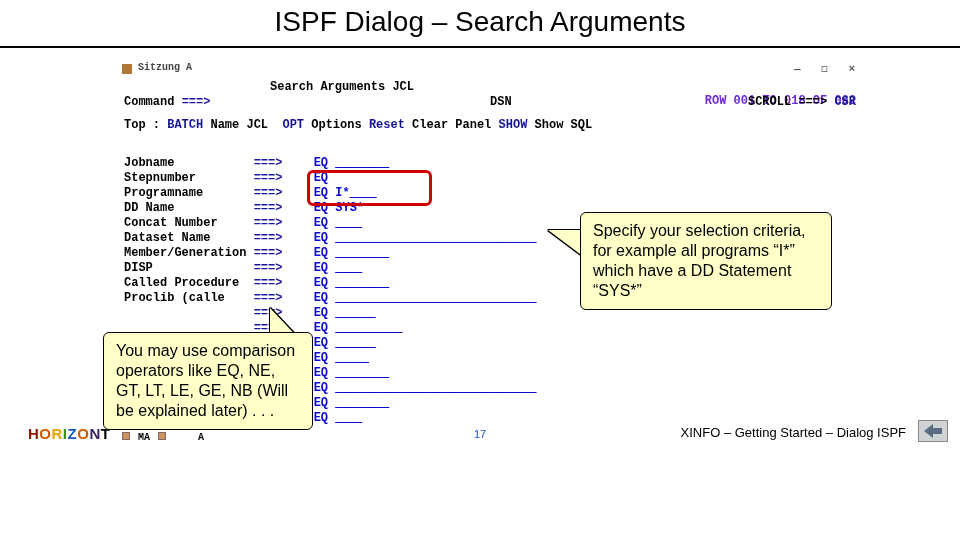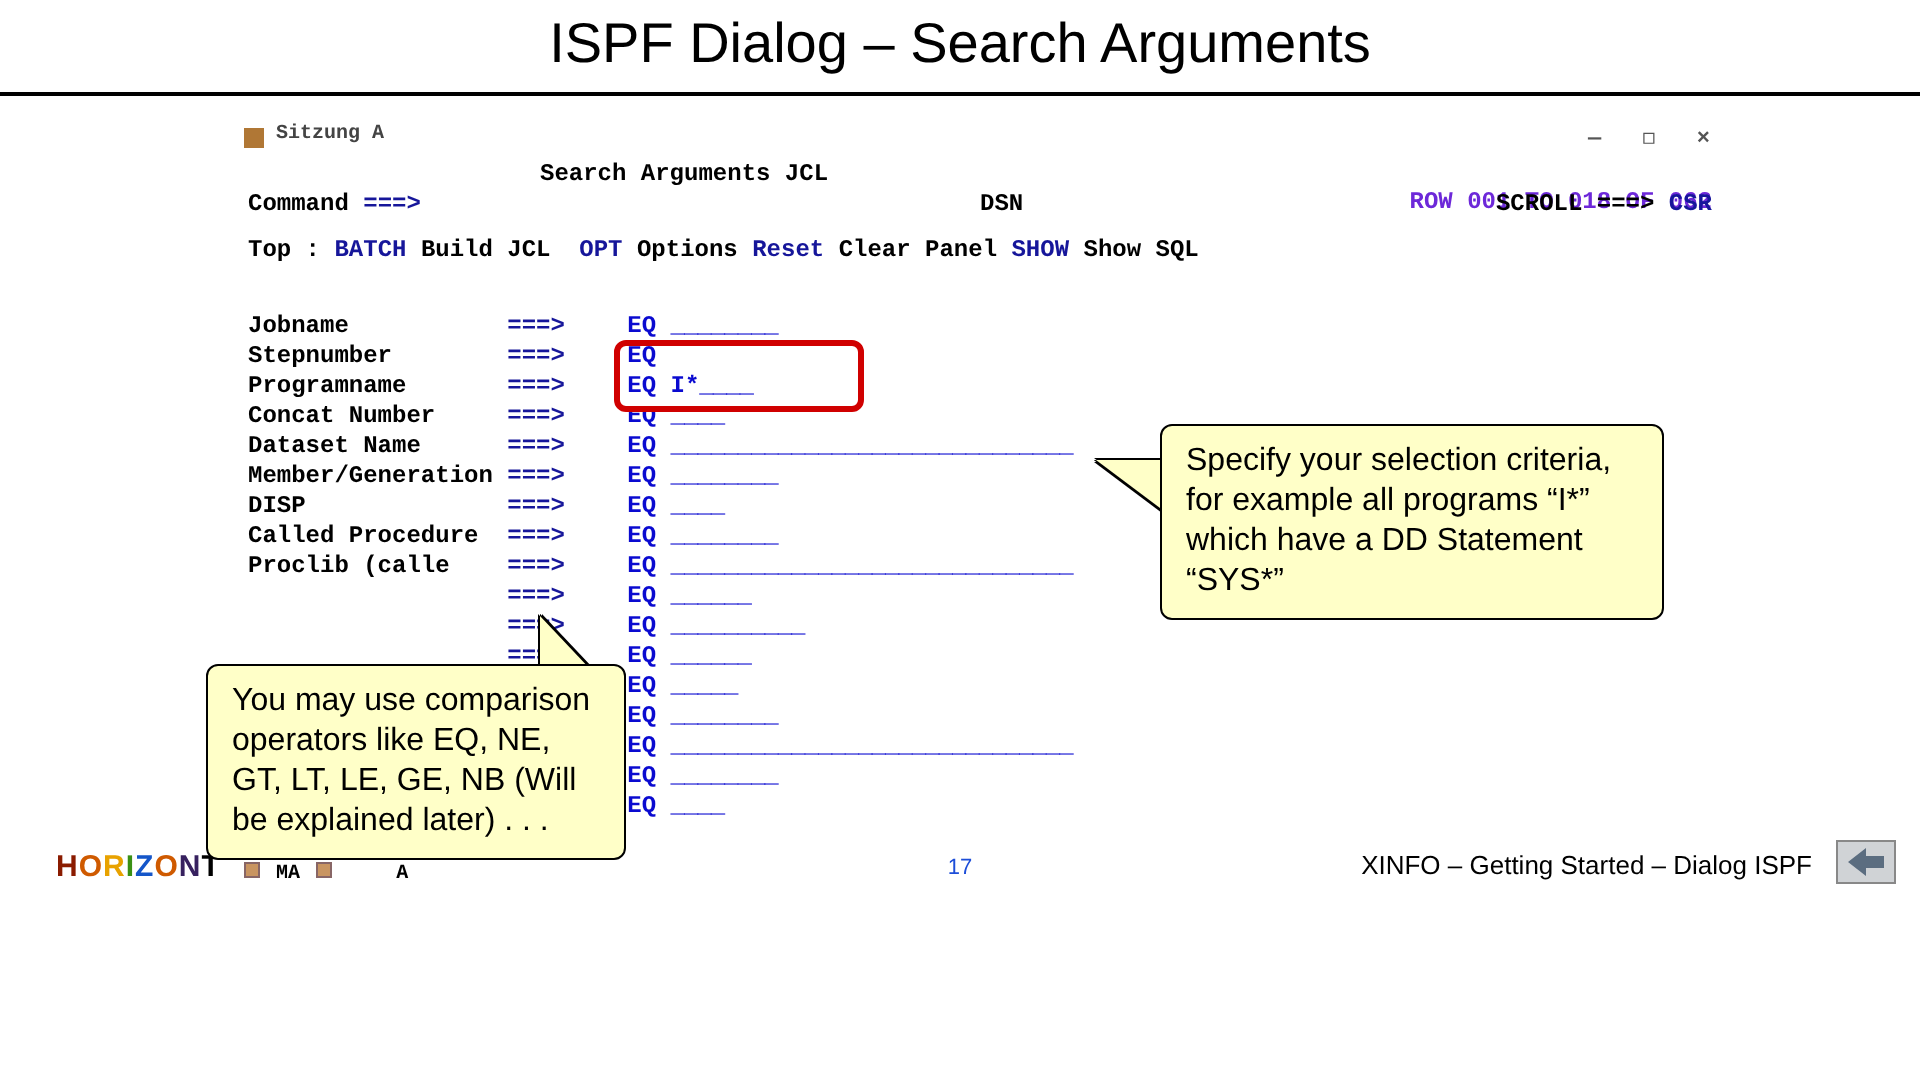--- a/index.html
+++ b/index.html
@@ -81,21 +81,21 @@
   }
   .menu .black { color:#000; }
 
   .fields {
     position: absolute; top: 80px; left: 4px;
   }
   .fields .row { height: 15px; white-space: pre; }
   .arrow { color:#16169a; }
   .op { color:#0a0ad0;padding-left:24px; }
   .val { color:#0a0ad0; }
-  .uline { letter-spacing: -0.5px;}
+  .uline { text-decoration: underline; letter-spacing: -0.5px;}
 
   .status-bar {
     position: absolute;
     bottom: 0; left: 0;
     width: 100%;
     height: 14px;
     font-size: 10px;
     color: #000;
   }
   .status-bar .box {
@@ -216,34 +216,35 @@
       </div>
       <div class="hdr-scroll">
         <span class="black">SCROLL ===&gt;</span>
         <span>CSR</span>
       </div>
 
       <div class="menu">
         <div>
           <span class="black">Top    :</span>
           <span>BATCH</span>
-          <span class="black">Build JCL</span>&nbsp;
+          <span class="black">Name JCL</span>&nbsp;
           <span>OPT</span>
           <span class="black">Options</span>
           <span>Reset</span>
           <span class="black">Clear Panel</span>
           <span>SHOW</span>
           <span class="black">Show SQL</span>
         </div>
       </div>
 
       <div class="fields" id="fields-container">
           <div class="row"><span class="black">Jobname           </span><span class="arrow">===&gt; </span><span class="op">EQ </span><span class="val"><span class="uline">________</span></span></div>
           <div class="row"><span class="black">Stepnumber        </span><span class="arrow">===&gt; </span><span class="op">EQ </span><span class="val"></span></div>
           <div class="row"><span class="black">Programname       </span><span class="arrow">===&gt; </span><span class="op">EQ </span><span class="val">I*<span class="uline">____</span></span></div>
+          <div class="row"><span class="black">DD Name           </span><span class="arrow">===&gt; </span><span class="op">EQ </span><span class="val">SYS*<span class="uline"></span></span></div>
           <div class="row"><span class="black">Concat Number     </span><span class="arrow">===&gt; </span><span class="op">EQ </span><span class="val"><span class="uline">____</span></span></div>
           <div class="row"><span class="black">Dataset Name      </span><span class="arrow">===&gt; </span><span class="op">EQ </span><span class="val"><span class="uline">______________________________</span></span></div>
           <div class="row"><span class="black">Member/Generation </span><span class="arrow">===&gt; </span><span class="op">EQ </span><span class="val"><span class="uline">________</span></span></div>
           <div class="row"><span class="black">DISP              </span><span class="arrow">===&gt; </span><span class="op">EQ </span><span class="val"><span class="uline">____</span></span></div>
           <div class="row"><span class="black">Called Procedure  </span><span class="arrow">===&gt; </span><span class="op">EQ </span><span class="val"><span class="uline">________</span></span></div>
           <div class="row"><span class="black">Proclib (calle    </span><span class="arrow">===&gt; </span><span class="op">EQ </span><span class="val"><span class="uline">______________________________</span></span></div>
           <div class="row"><span class="black">                  </span><span class="arrow">===&gt; </span><span class="op">EQ </span><span class="val"><span class="uline">______</span></span></div>
           <div class="row"><span class="black">                  </span><span class="arrow">===&gt; </span><span class="op">EQ </span><span class="val"><span class="uline">__________</span></span></div>
           <div class="row"><span class="black">                  </span><span class="arrow">===&gt; </span><span class="op">EQ </span><span class="val"><span class="uline">______</span></span></div>
           <div class="row"><span class="black">                  </span><span class="arrow">===&gt; </span><span class="op">EQ </span><span class="val"><span class="uline">_____</span></span></div>

